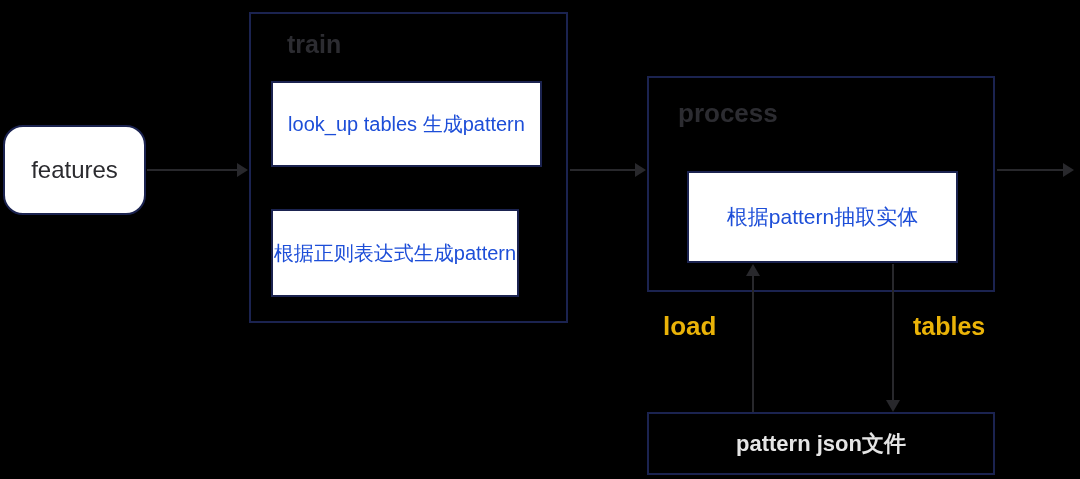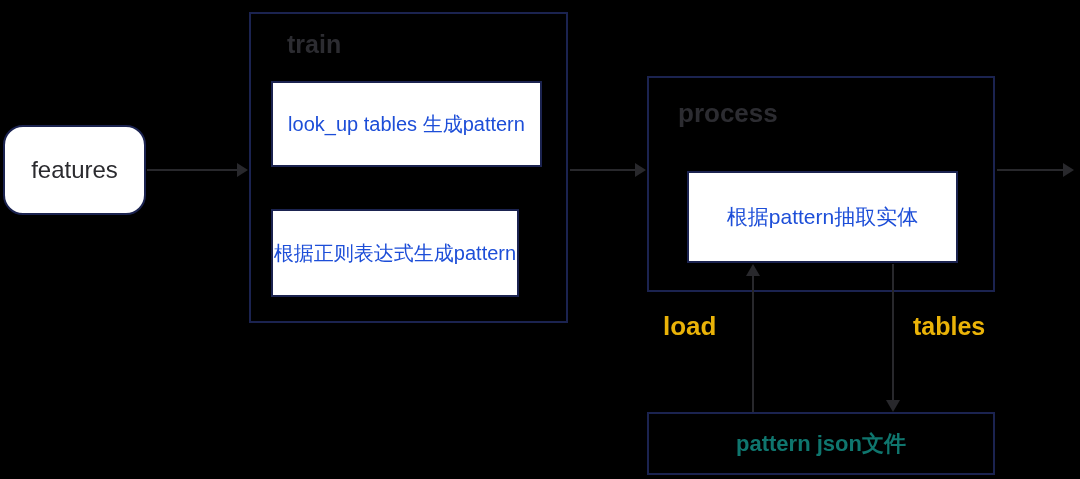--- a/index.html
+++ b/index.html
@@ -111,21 +111,21 @@
   #persist-line { left: 892px; top: 264px; height: 136px; }
   #persist-head { left: 886px; top: 400px; }
   #persist-label { left: 913px; top: 312px; font-size: 25px; }
 
   
   #pattern-json-box {
     left: 647px; top: 412px; width: 348px; height: 63px;
     background: #000000;
     font-weight: bold;
     font-size: 22px;
-    color: #0f766e;
+    color: #e5e5e5;
   }
 </style>
 </head>
 <body>
 
 <div id="canvas">
 
   <div id="features-box" class="node-white">
     <span>features</span>
   </div>

